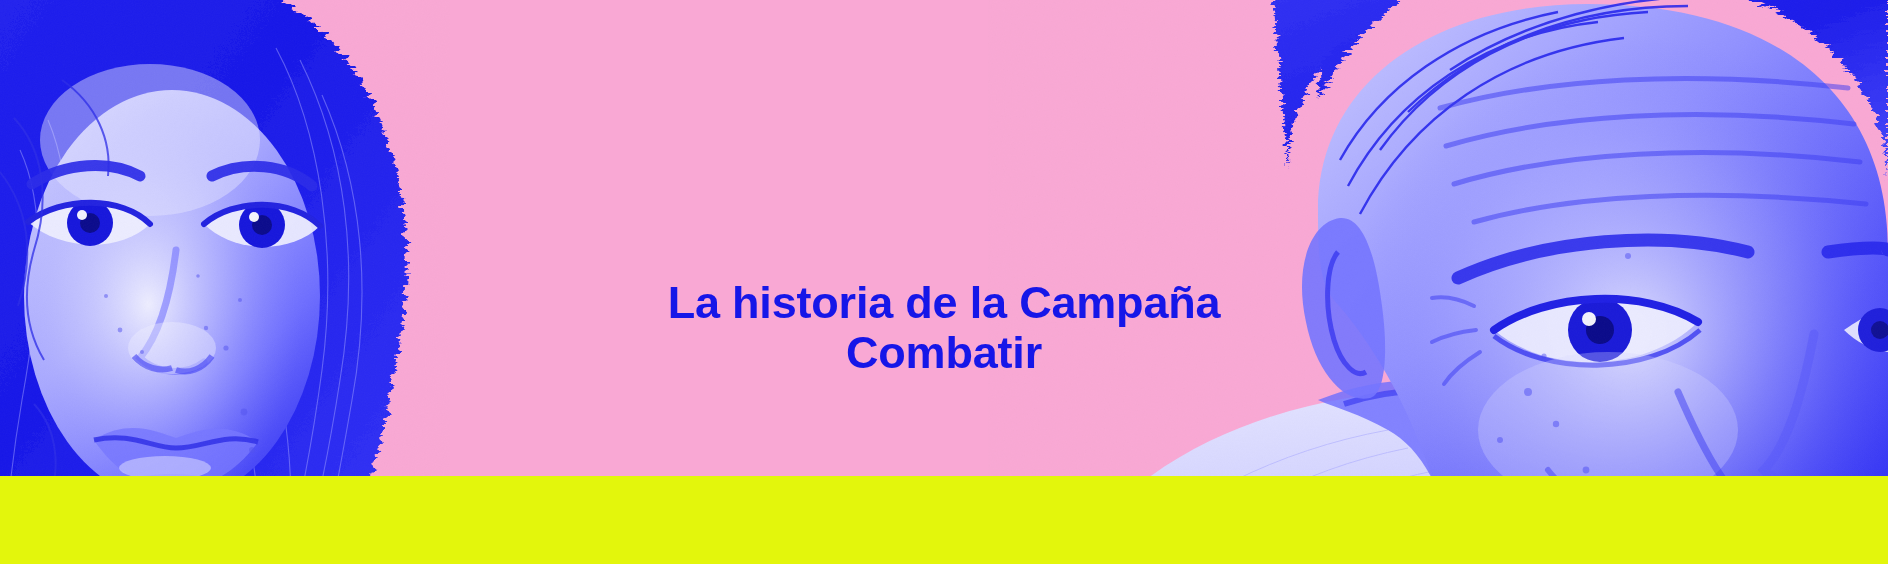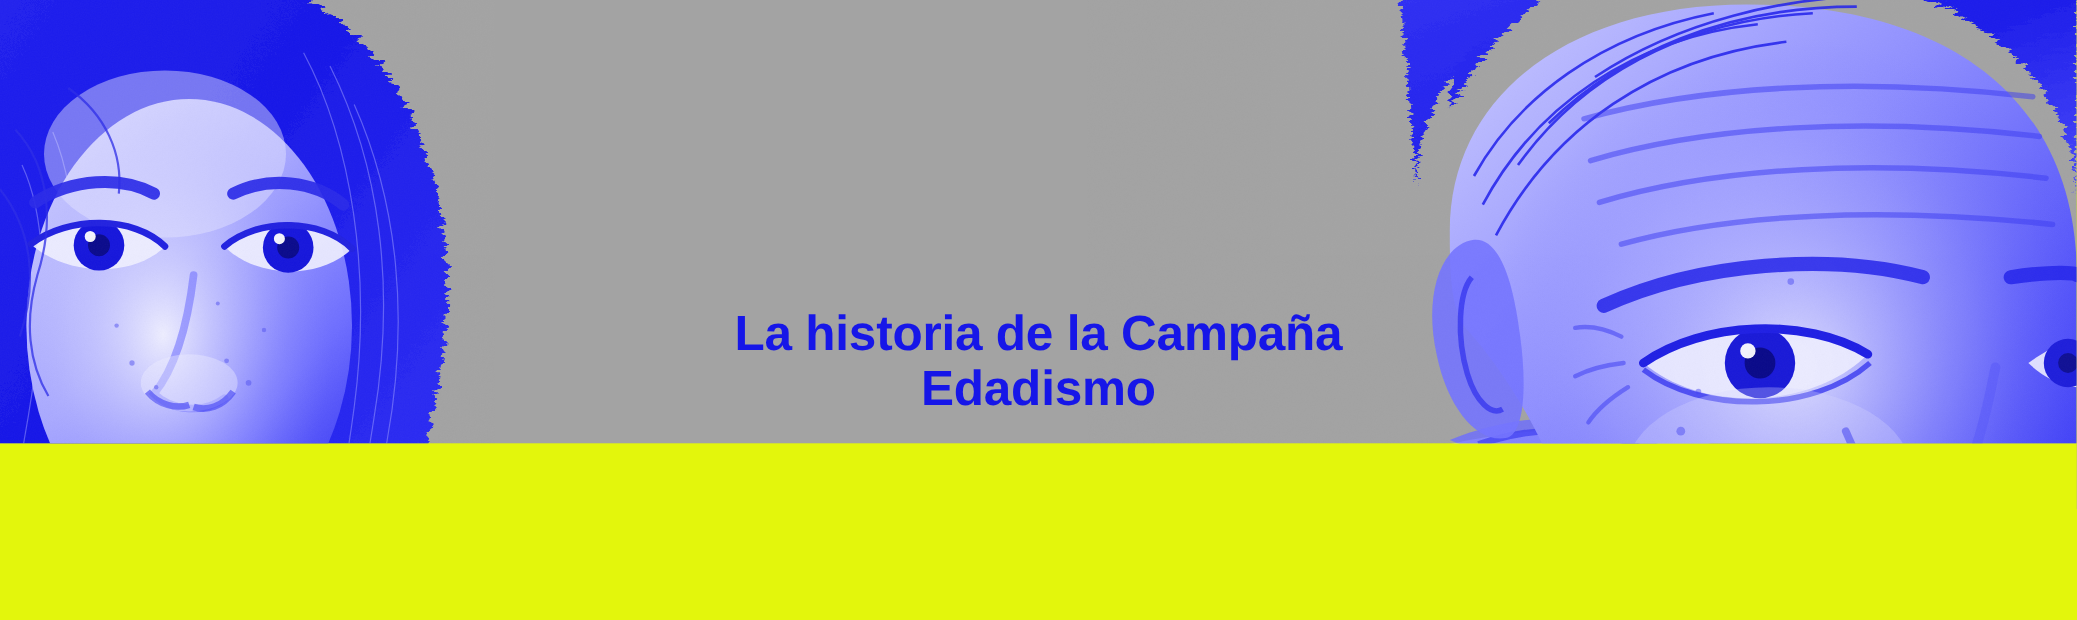--- a/index.html
+++ b/index.html
@@ -5,22 +5,22 @@
   * { margin:0; padding:0; box-sizing:border-box; }
   html, body { width:1888px; height:564px; overflow:hidden; }
   body {
     font-family: "Liberation Sans", sans-serif;
     background:#E3F60C;
   }
 
   .banner {
     position:relative;
     width:1888px;
-    height:403px;
-    background:#a3a3a3;
+    height:476px;
+    background:#f9a8d4;
     overflow:hidden;
   }
 
   
   .portrait {
     position:absolute;
     top:0;
     height:564px;
     overflow:hidden;
   }
@@ -309,17 +309,17 @@
         </g>
 
         <rect x="0" y="0" width="900" height="564" filter="url(#grainR)" fill="#ffffff" opacity="0.22"></rect>
       </g>
     </svg>
   </div>
 
   <div class="headline-wrap">
     <h1 class="headline">
       <span class="hl-line">La historia de la Campaña</span>
-      <span class="hl-line">Edadismo</span>
+      <span class="hl-line">Combatir</span>
     </h1>
   </div>
 
 </div>
 
 </body></html>

